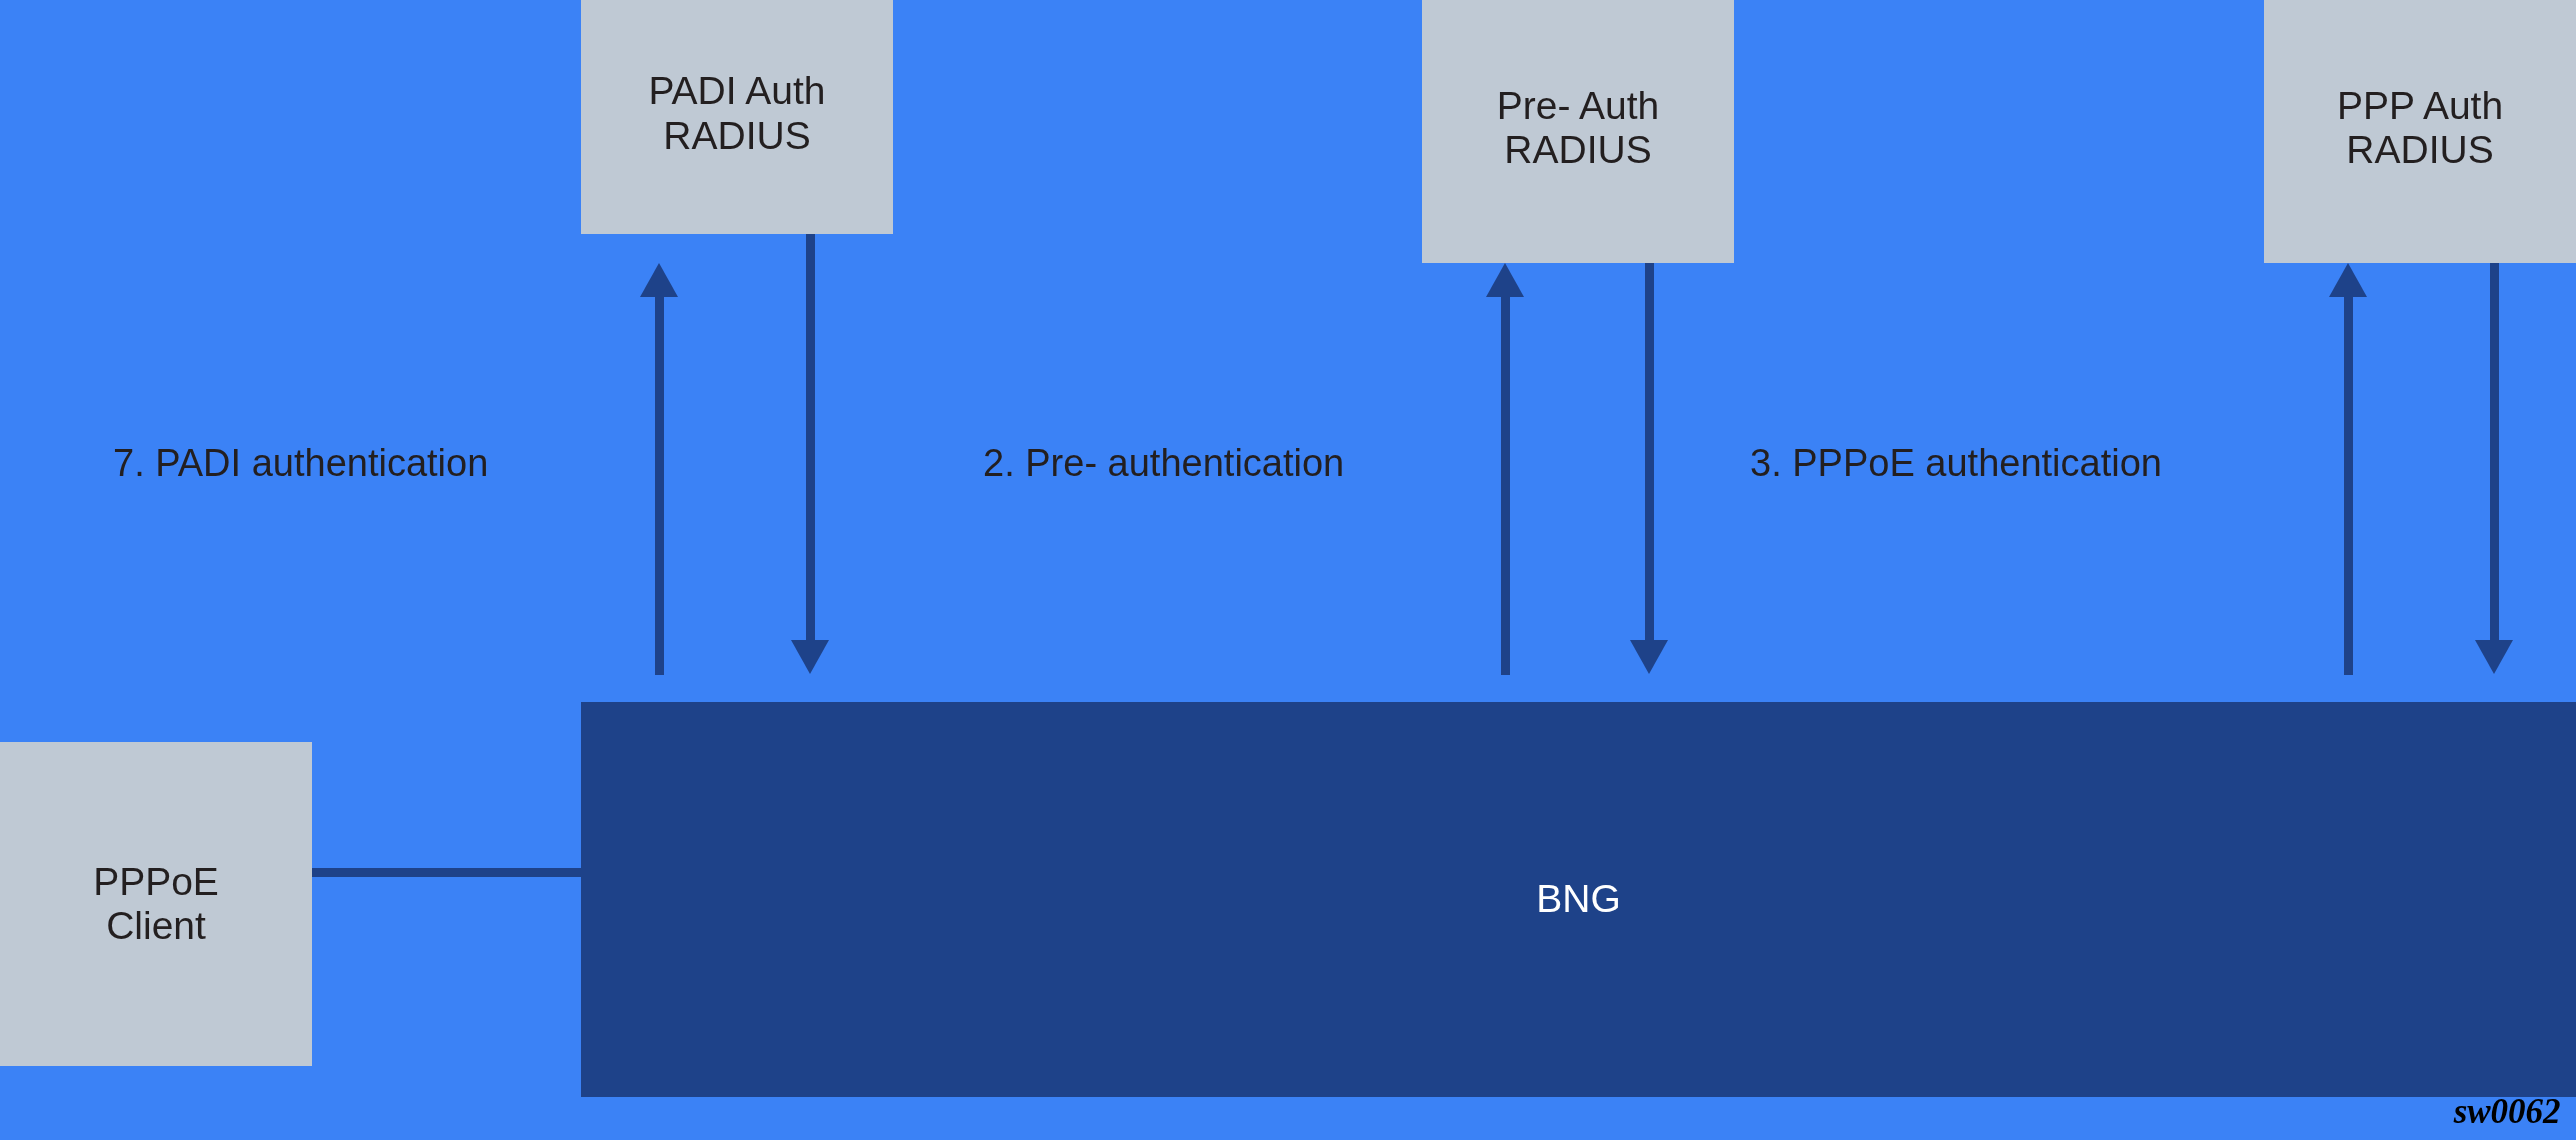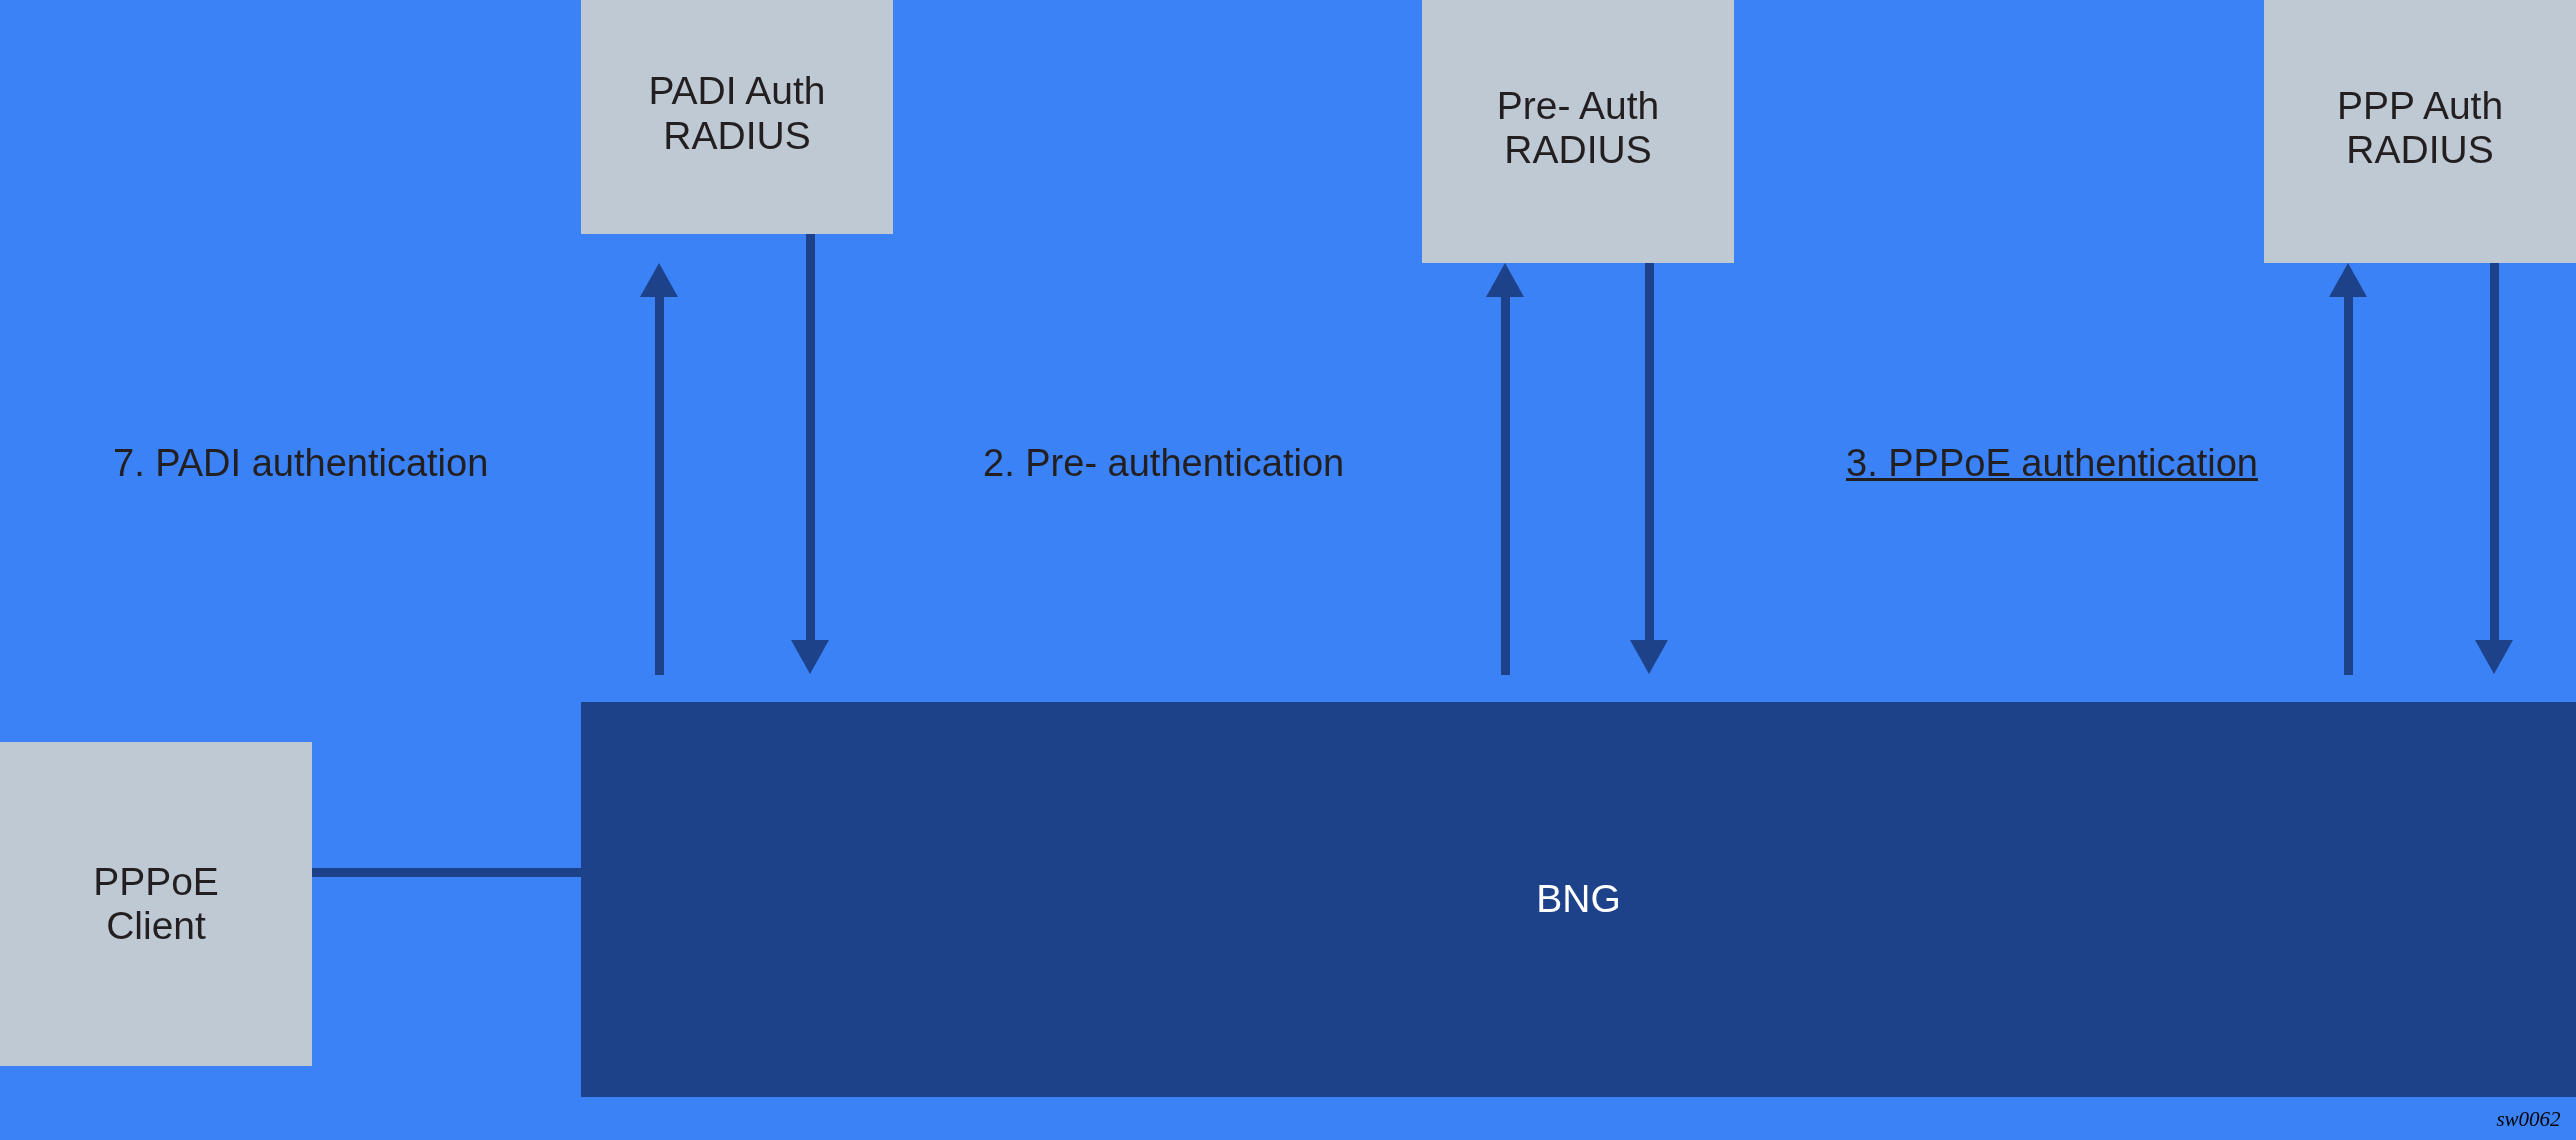--- a/index.html
+++ b/index.html
@@ -81,22 +81,22 @@
     font-size: 38px;
     color: #231f20;
     white-space: nowrap;
   }
 
   
   .caption {
     position: absolute;
     font-family: "Liberation Serif", serif;
     font-style: italic;
-    font-weight: normal;
-    font-size: 21px;
+    font-weight: bold;
+    font-size: 35px;
     color: #000000;
     white-space: nowrap;
   }
 </style>
 </head>
 <body>
 
 <div id="stage">
 
   <div class="node gray" style="left:581px; top:-6.9px; width:312px; height:241px;">
@@ -152,18 +152,18 @@
 
   <div class="arrow down" style="left:2490px; top:263px; height:411px;">
     <div class="shaft" style="top:0; height:379px;"></div>
     <div class="head"></div>
   </div>
 
   <div class="step-label" style="left:113px; top:442px;">7. PADI authentication</div>
 
   <div class="step-label" style="left:983px; top:442px;">2. Pre- authentication</div>
 
-  <div class="step-label" style="left:1846px; top:442px;text-decoration:underline;">3. PPPoE authentication</div>
+  <div class="step-label" style="left:1750px; top:442px;">3. PPPoE authentication</div>
 
   <div class="caption" style="right:15.4px; bottom:8.6px;">sw0062</div>
 
 </div>
 
 
 </body></html>

